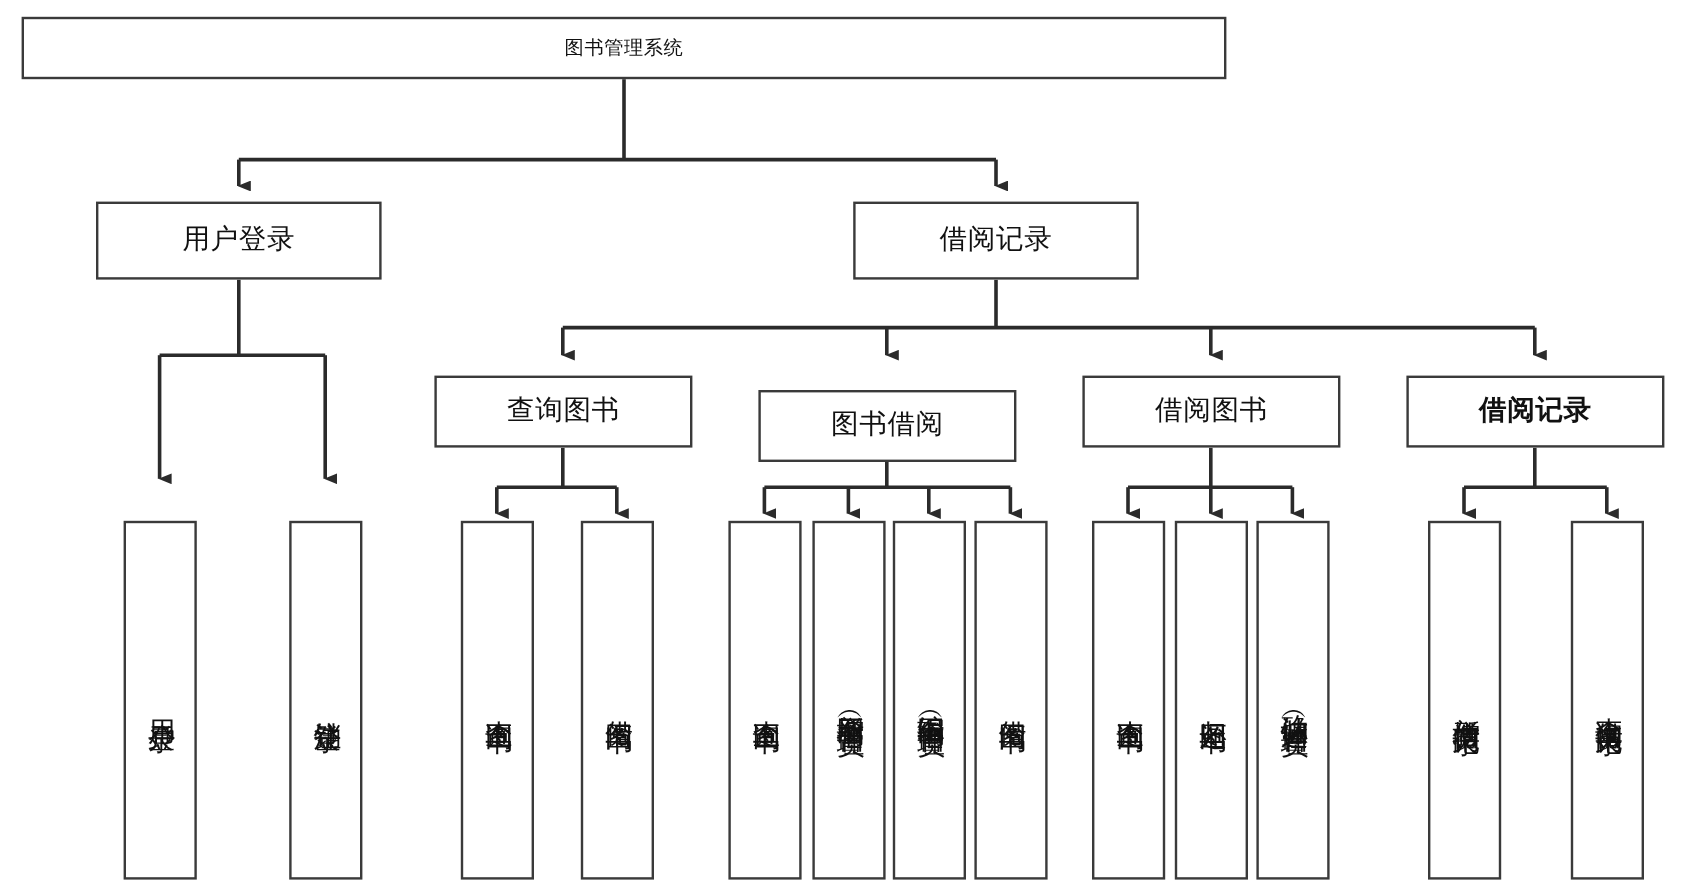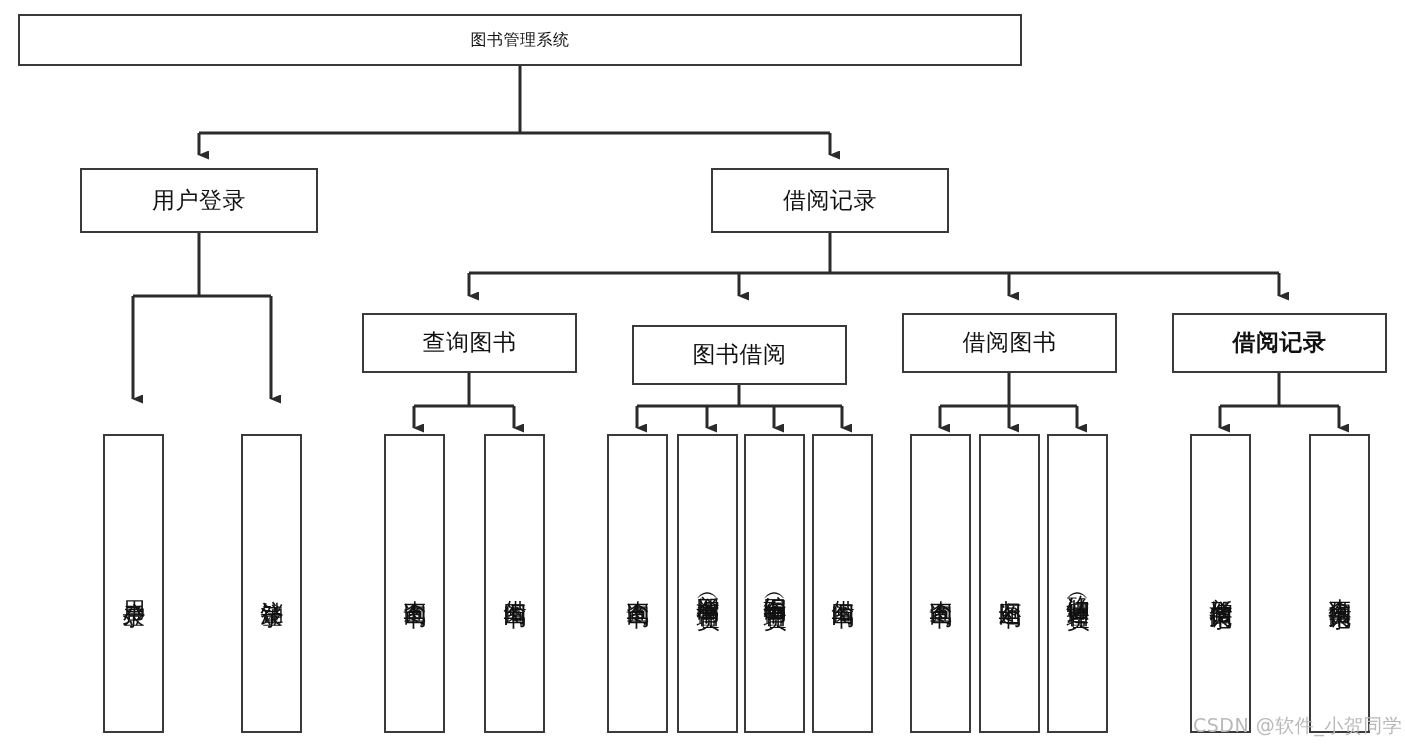--- a/index.html
+++ b/index.html
@@ -203,15 +203,14 @@
     <span class="label">确认归还（管理员）</span>
   </div>
 
   <div class="node vertical" style="left:1190px; top:434px; width:61px; height:299px;">
     <span class="label">新增借阅记录</span>
   </div>
   <div class="node vertical" style="left:1309px; top:434px; width:61px; height:299px;">
     <span class="label">查询借阅记录</span>
   </div>
 
-  <div class="watermark" style="left:1193px; top:713px;">CSDN @软件_小贺同学</div>
 
 </div>
 
 </body></html>

